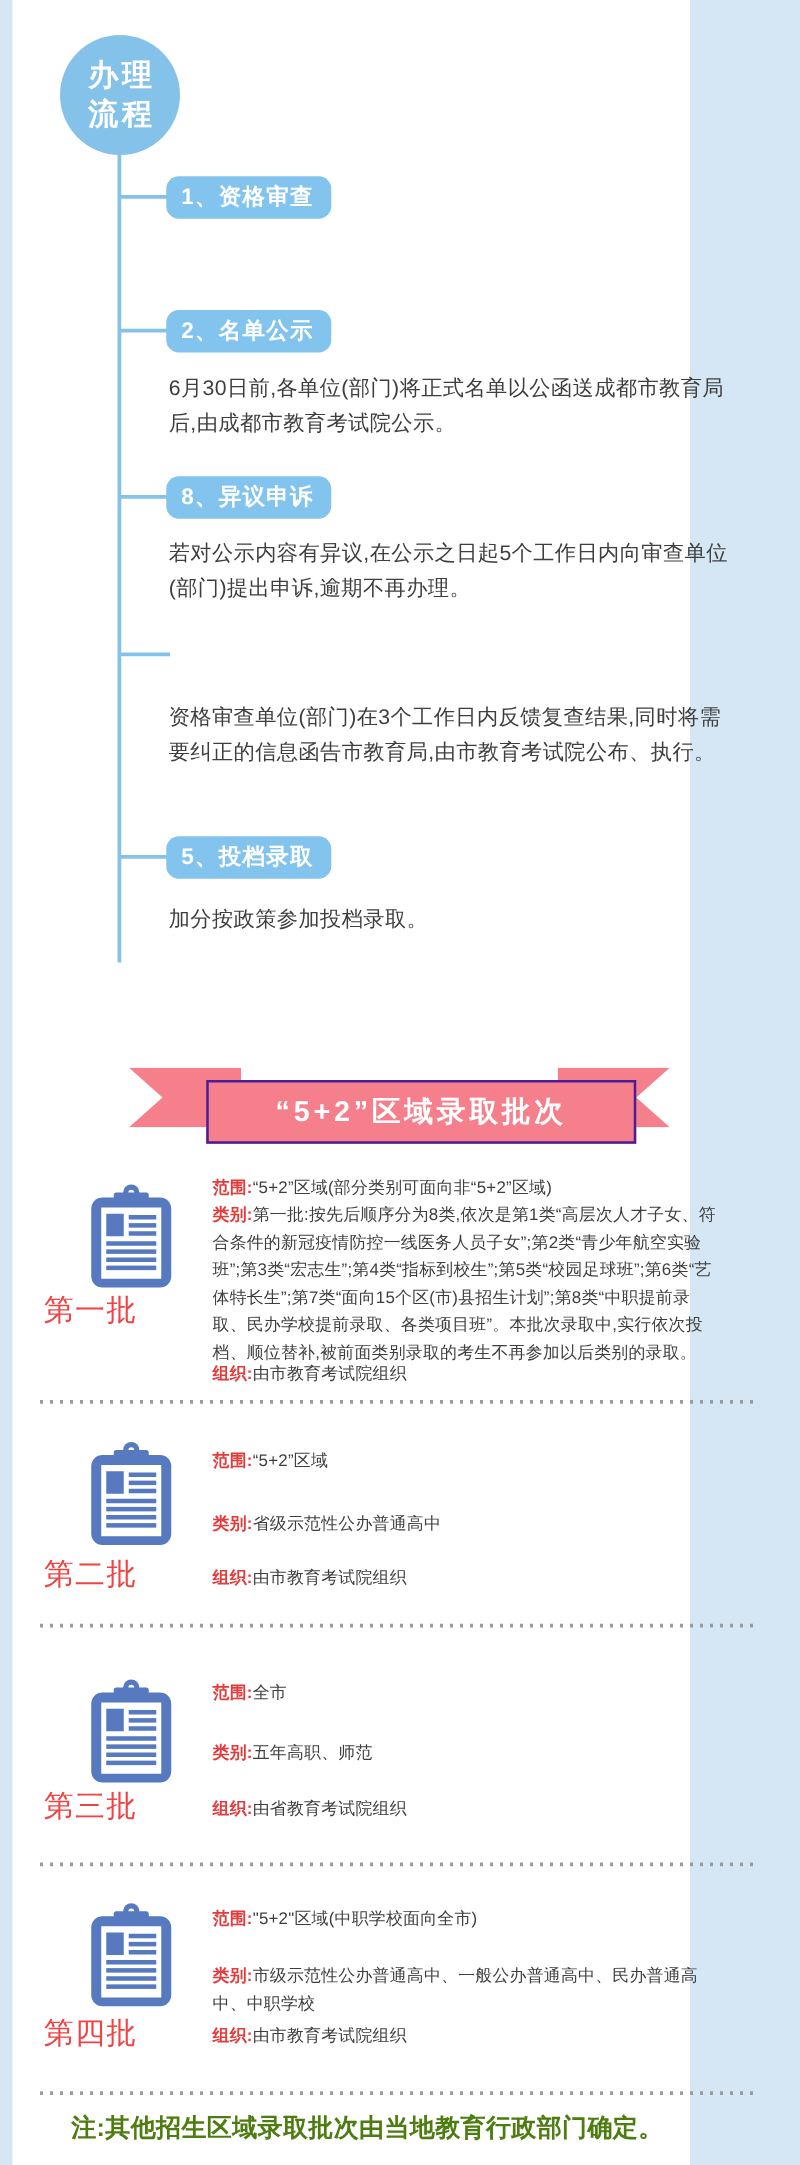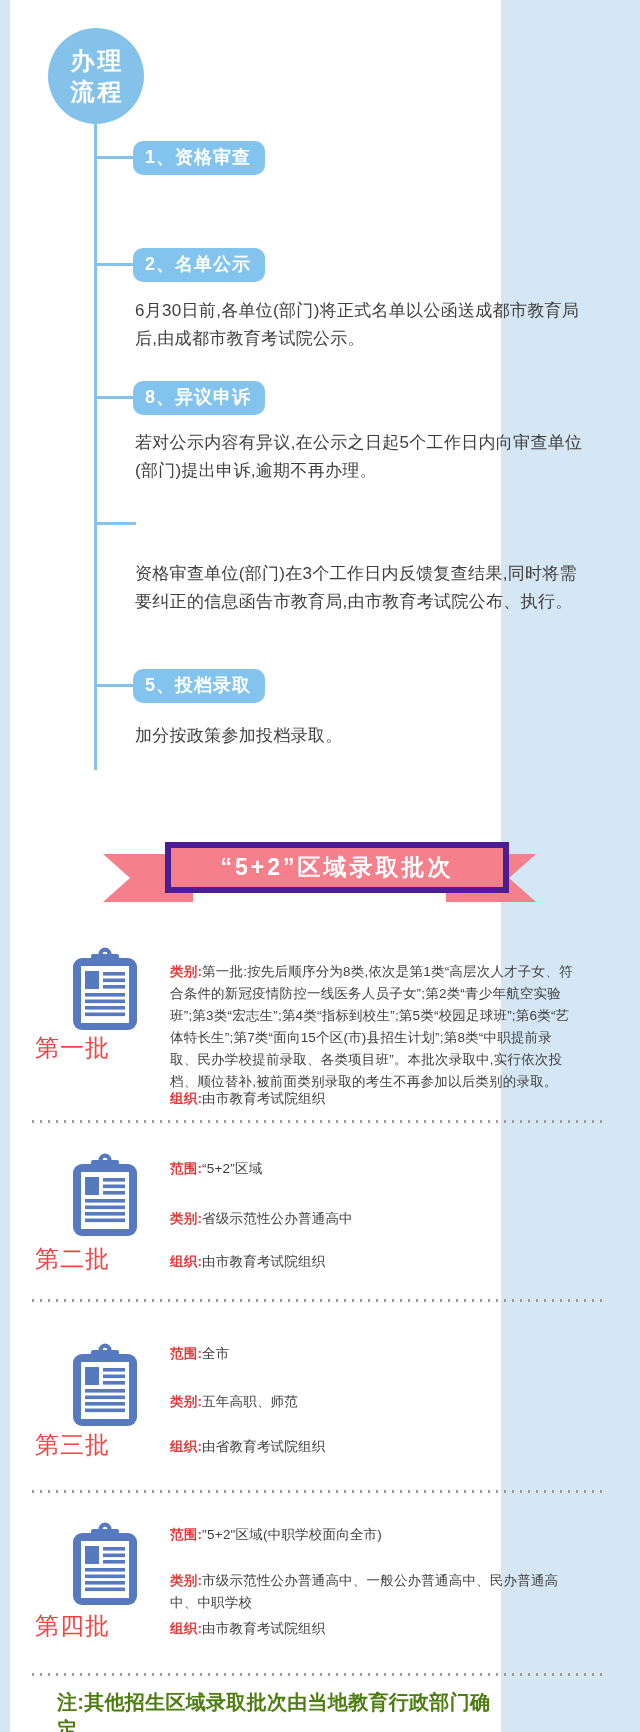--- a/index.html
+++ b/index.html
@@ -3,21 +3,21 @@
 <meta charset="utf-8">
 <style>
   html,body{margin:0;padding:0;}
   body{
     width:640px;height:1732px;position:relative;
     background:#d5e7f4;
     font-family:"Liberation Sans","DejaVu Sans",sans-serif;
     overflow:hidden;
   }
   .card{
-    position:absolute;left:10px;top:0;width:491px;height:1732px;
+    position:absolute;left:10px;top:0;width:542px;height:1732px;
     background:#ffffff;
   }
   .card *{position:absolute;box-sizing:border-box;}
 
   
   .circle{
     left:38px;top:28px;width:96px;height:96px;border-radius:50%;
     background:#85c2ea;color:#fff;font-weight:bold;font-size:24px;
     display:flex;flex-direction:column;align-items:center;justify-content:center;
     letter-spacing:3px;line-height:31px;text-indent:3px;
@@ -35,22 +35,22 @@
     left:125px;width:452px;font-size:17px;line-height:28px;color:#3e3e3e;
     letter-spacing:.3px;
   }
   .t1{top:197px}.t2{top:297px}.t3{top:429px}.t4{top:560px}.t5{top:722px}
 
   
   .tail{top:854px;width:90px;height:48px;background:#f5808c;}
   .tail-left{left:93px;clip-path:polygon(0 0,100% 0,100% 100%,0 100%,30% 50%);}
   .tail-right{left:436px;clip-path:polygon(0 0,100% 0,70% 50%,100% 100%,0 100%);}
   .ribbon-center{
-    left:155px;top:842px;width:344px;height:51px;background:#f5808c;
-    border:6px solid #4c1d95;
+    left:155px;top:864px;width:344px;height:51px;background:#f5808c;
+    border:2px solid #4c1d95;
     display:flex;align-items:center;justify-content:center;
     color:#fff;font-weight:bold;font-size:23px;letter-spacing:3px;
   }
   .ribbon-center span{position:static;}
 
   
   .bicon{width:80px;height:86px;left:55px;}
   .bicon svg{position:static;width:80px;height:86px;display:block;}
   .i1{top:946px}.i2{top:1152px}.i3{top:1342px}.i4{top:1521px}
   .blabel{
@@ -128,20 +128,21 @@
         <rect x="38" y="32.5" width="22" height="3.6"></rect>
         <rect x="38" y="39" width="22" height="3.6"></rect>
       <rect x="20" y="47" width="40" height="3.6"></rect>
         <rect x="20" y="53.5" width="40" height="3.6"></rect>
         <rect x="20" y="60" width="40" height="3.6"></rect>
         <rect x="20" y="66.5" width="40" height="3.6"></rect>
         <rect x="20" y="73" width="40" height="3.6" fill="none"></rect>
     </svg>
   </div>
   <div class="blabel l1">第一批</div>
+  <div class="bline s1"><span class="red">范围:</span><span>“5+2”区域(部分类别可面向非“5+2”区域)</span></div>
   <div class="bline k1"><span class="red">类别:</span><span>第一批:按先后顺序分为8类,依次是第1类“高层次人才子女、符合条件的新冠疫情防控一线医务人员子女”;第2类“青少年航空实验班”;第3类“宏志生”;第4类“指标到校生”;第5类“校园足球班”;第6类“艺体特长生”;第7类“面向15个区(市)县招生计划”;第8类“中职提前录取、民办学校提前录取、各类项目班”。本批次录取中,实行依次投档、顺位替补,被前面类别录取的考生不再参加以后类别的录取。</span></div>
   <div class="bline o1"><span class="red">组织:</span><span>由市教育考试院组织</span></div>
   <div class="dotted d1"></div>
 
   <div class="bicon i2">
     <svg viewBox="0 0 80 86" fill="#5679bf" xmlns="http://www.w3.org/2000/svg">
       <circle cx="40" cy="8" r="6.5"></circle>
         <circle cx="40" cy="8" r="2.3" fill="#fff"></circle>
       <rect x="26" y="8" width="28" height="10" rx="2"></rect>
       <rect x="8" y="12" width="64" height="72" rx="9"></rect>

